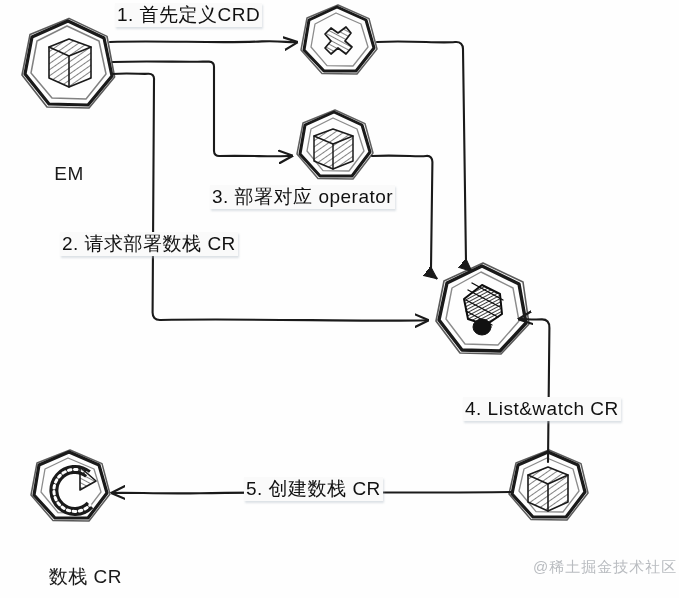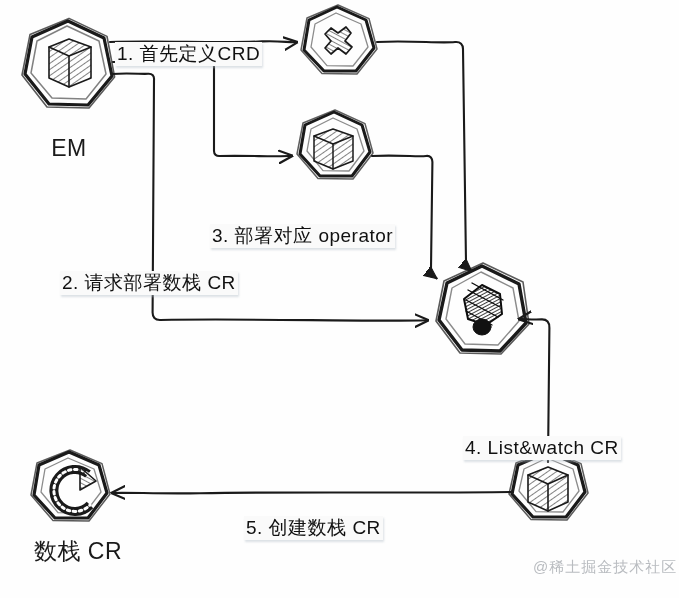--- a/index.html
+++ b/index.html
@@ -28,31 +28,31 @@
     position: absolute;
     white-space: nowrap;
     font-size: 19px;
     color: #111;
     background: #fafafa;
     font-family: "Liberation Sans", "DejaVu Sans", sans-serif;
     letter-spacing: 0.5px;
     padding: 0 2px;
     box-shadow: 1px 2px 2px rgba(180,190,200,0.45);
     line-height: 1.25;
-    margin-top: 39px;
   }
   .node-label {
     position: absolute;
     white-space: nowrap;
-    font-size: 23px;
+    font-size: 19px;
     color: #1a1a1a;
     text-align: center;
     font-family: "Liberation Sans", "DejaVu Sans", sans-serif;
     letter-spacing: 0.5px;
     line-height: 1.2;
+    margin-top: 28px;
   }
   .watermark {
     position: absolute;
     font-size: 15px;
     color: #b9bcc0;
     white-space: nowrap;
     letter-spacing: 1px;
     font-family: "Liberation Sans", "DejaVu Sans", sans-serif;
   }
 </style>

